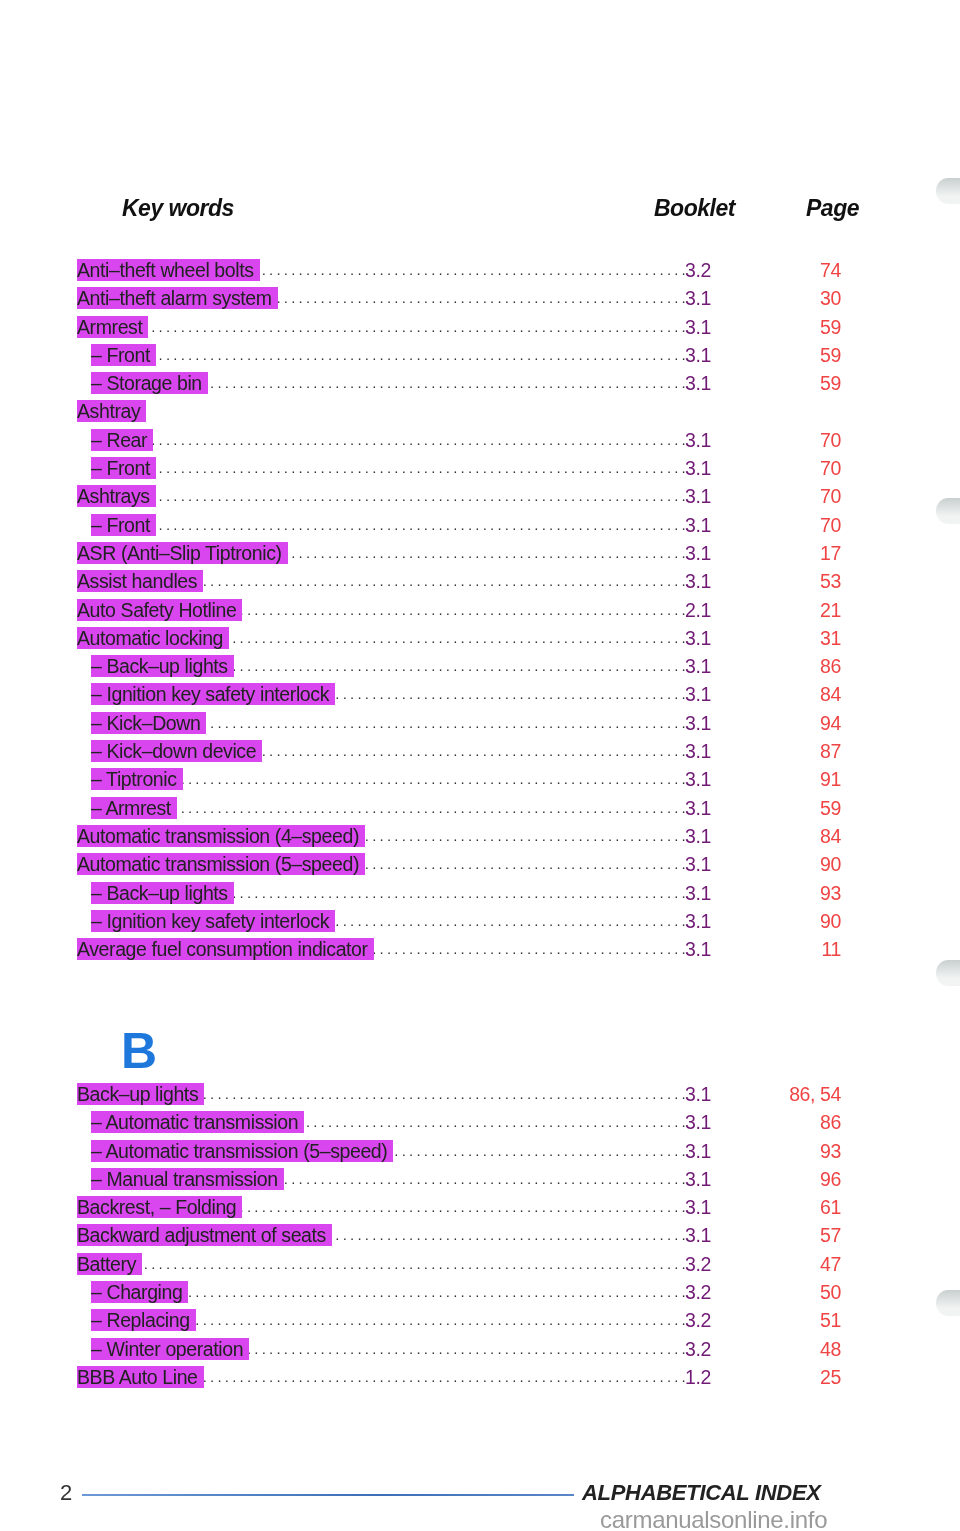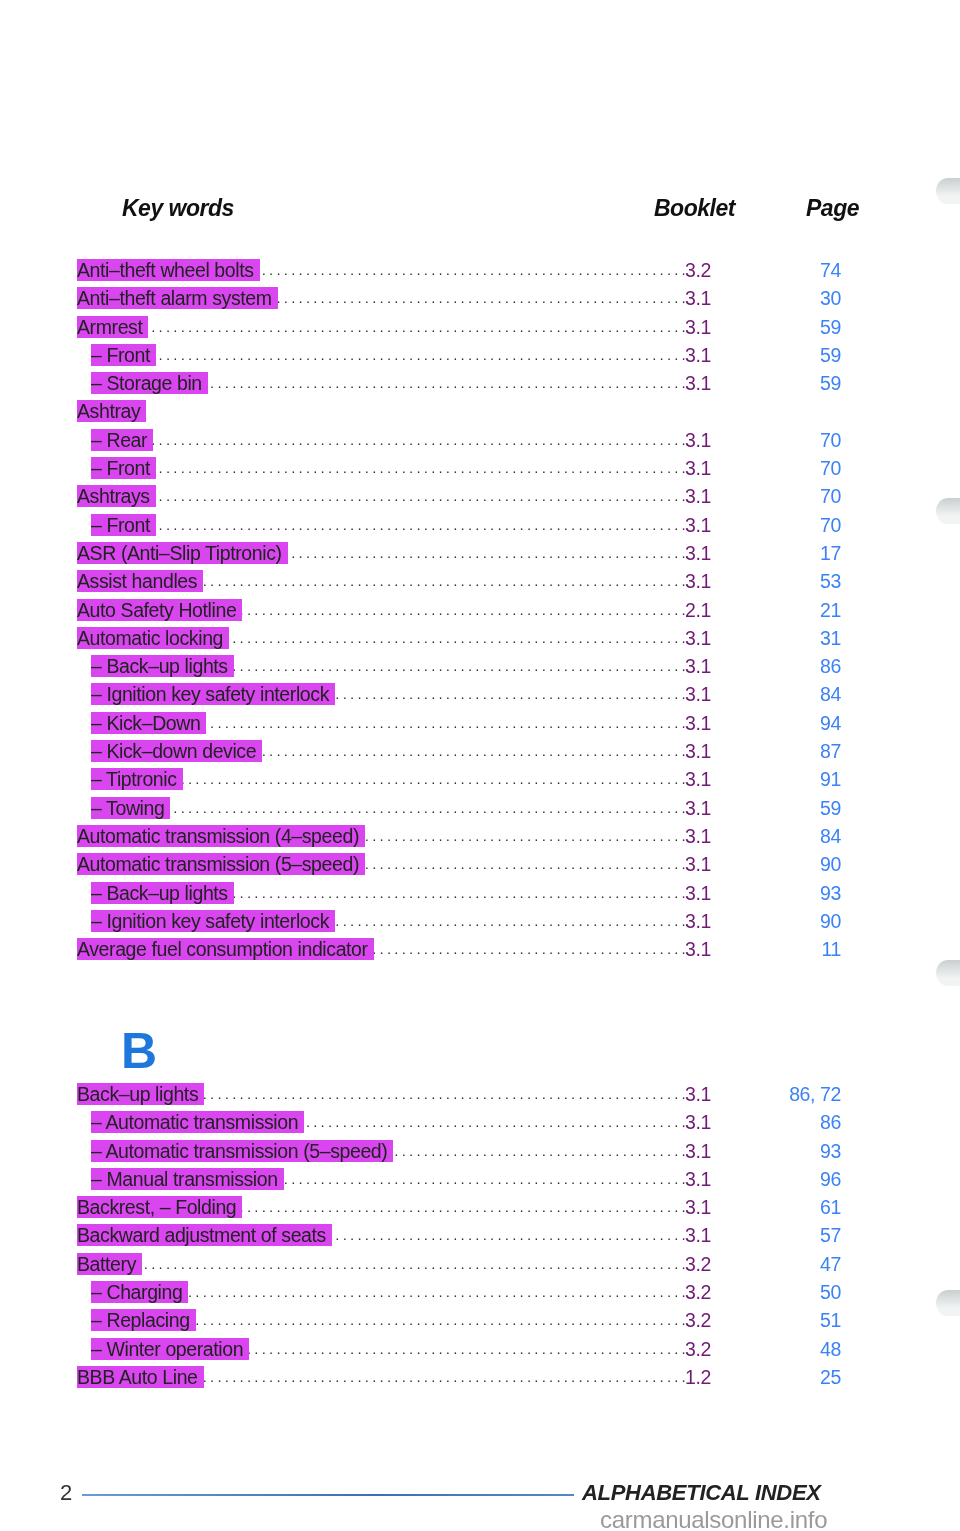--- a/index.html
+++ b/index.html
@@ -16,21 +16,21 @@
   .entries { position: absolute; left: 77px; top: 256px; width: 800px; }
   .row { position: relative; height: 28.3px; line-height: 28.3px; font-size: 19.5px; letter-spacing: -0.4px; }
   .row .label-wrap { position: absolute; left: 0; width: 612px; overflow: hidden; white-space: nowrap; }
   .row.sub .label-wrap { left: 14px; width: 598px; }
   .row .label { background: #d946ef; padding-right: 6px; position: relative; z-index: 1; }
   .row .dots {
     position: absolute; left: 0; right: 0; top: 0; white-space: nowrap; overflow: hidden;
     color: #333; letter-spacing: 3.2px; font-size: 15px; text-align: right; direction: rtl;
   }
   .row .booklet { position: absolute; left: 608px; color: #701a75; }
-  .row .page { position: absolute; right: 36px; text-align: right; color: #3b82f6; }
+  .row .page { position: absolute; right: 36px; text-align: right; color: #ef4444; }
 
   .section-letter {
     position: absolute; left: 121px; top: 1022px; font-size: 50px; font-weight: bold;
     color: #1e78dc; font-family: "Liberation Sans", sans-serif;
   }
   .entries-b { position: absolute; left: 77px; top: 1080px; width: 800px; }
 
   .footer { position: absolute; top: 1480px; left: 0; width: 960px; height: 30px; }
   .footer .pnum { position: absolute; left: 60px; top: 0; font-size: 22px; color: #333; }
   .footer .rule { position: absolute; left: 82px; top: 14px; width: 492px; height: 2px; background: linear-gradient(to right, #6d9ad6, #3d6fb8 60%, #5a86c8); }
@@ -139,21 +139,21 @@
       <div class="label-wrap"><span class="dots">................................................................................</span><span class="label">– Kick–down device</span></div>
       <span class="booklet">3.1</span>
       <span class="page">87</span>
     </div>
     <div class="row sub">
       <div class="label-wrap"><span class="dots">................................................................................</span><span class="label">– Tiptronic</span></div>
       <span class="booklet">3.1</span>
       <span class="page">91</span>
     </div>
     <div class="row sub">
-      <div class="label-wrap"><span class="dots">................................................................................</span><span class="label">– Towing</span></div>
+      <div class="label-wrap"><span class="dots">................................................................................</span><span class="label">– Armrest</span></div>
       <span class="booklet">3.1</span>
       <span class="page">59</span>
     </div>
     <div class="row">
       <div class="label-wrap"><span class="dots">................................................................................</span><span class="label">Automatic transmission (4–speed)</span></div>
       <span class="booklet">3.1</span>
       <span class="page">84</span>
     </div>
     <div class="row">
       <div class="label-wrap"><span class="dots">................................................................................</span><span class="label">Automatic transmission (5–speed)</span></div>
@@ -176,21 +176,21 @@
       <span class="page">11</span>
     </div>
   </div>
 
 <div class="section-letter">B</div>
 
 <div class="entries-b" id="entries-b">
     <div class="row">
       <div class="label-wrap"><span class="dots">................................................................................</span><span class="label">Back–up lights</span></div>
       <span class="booklet">3.1</span>
-      <span class="page">86, 72</span>
+      <span class="page">86, 54</span>
     </div>
     <div class="row sub">
       <div class="label-wrap"><span class="dots">................................................................................</span><span class="label">– Automatic transmission</span></div>
       <span class="booklet">3.1</span>
       <span class="page">86</span>
     </div>
     <div class="row sub">
       <div class="label-wrap"><span class="dots">................................................................................</span><span class="label">– Automatic transmission (5–speed)</span></div>
       <span class="booklet">3.1</span>
       <span class="page">93</span>

